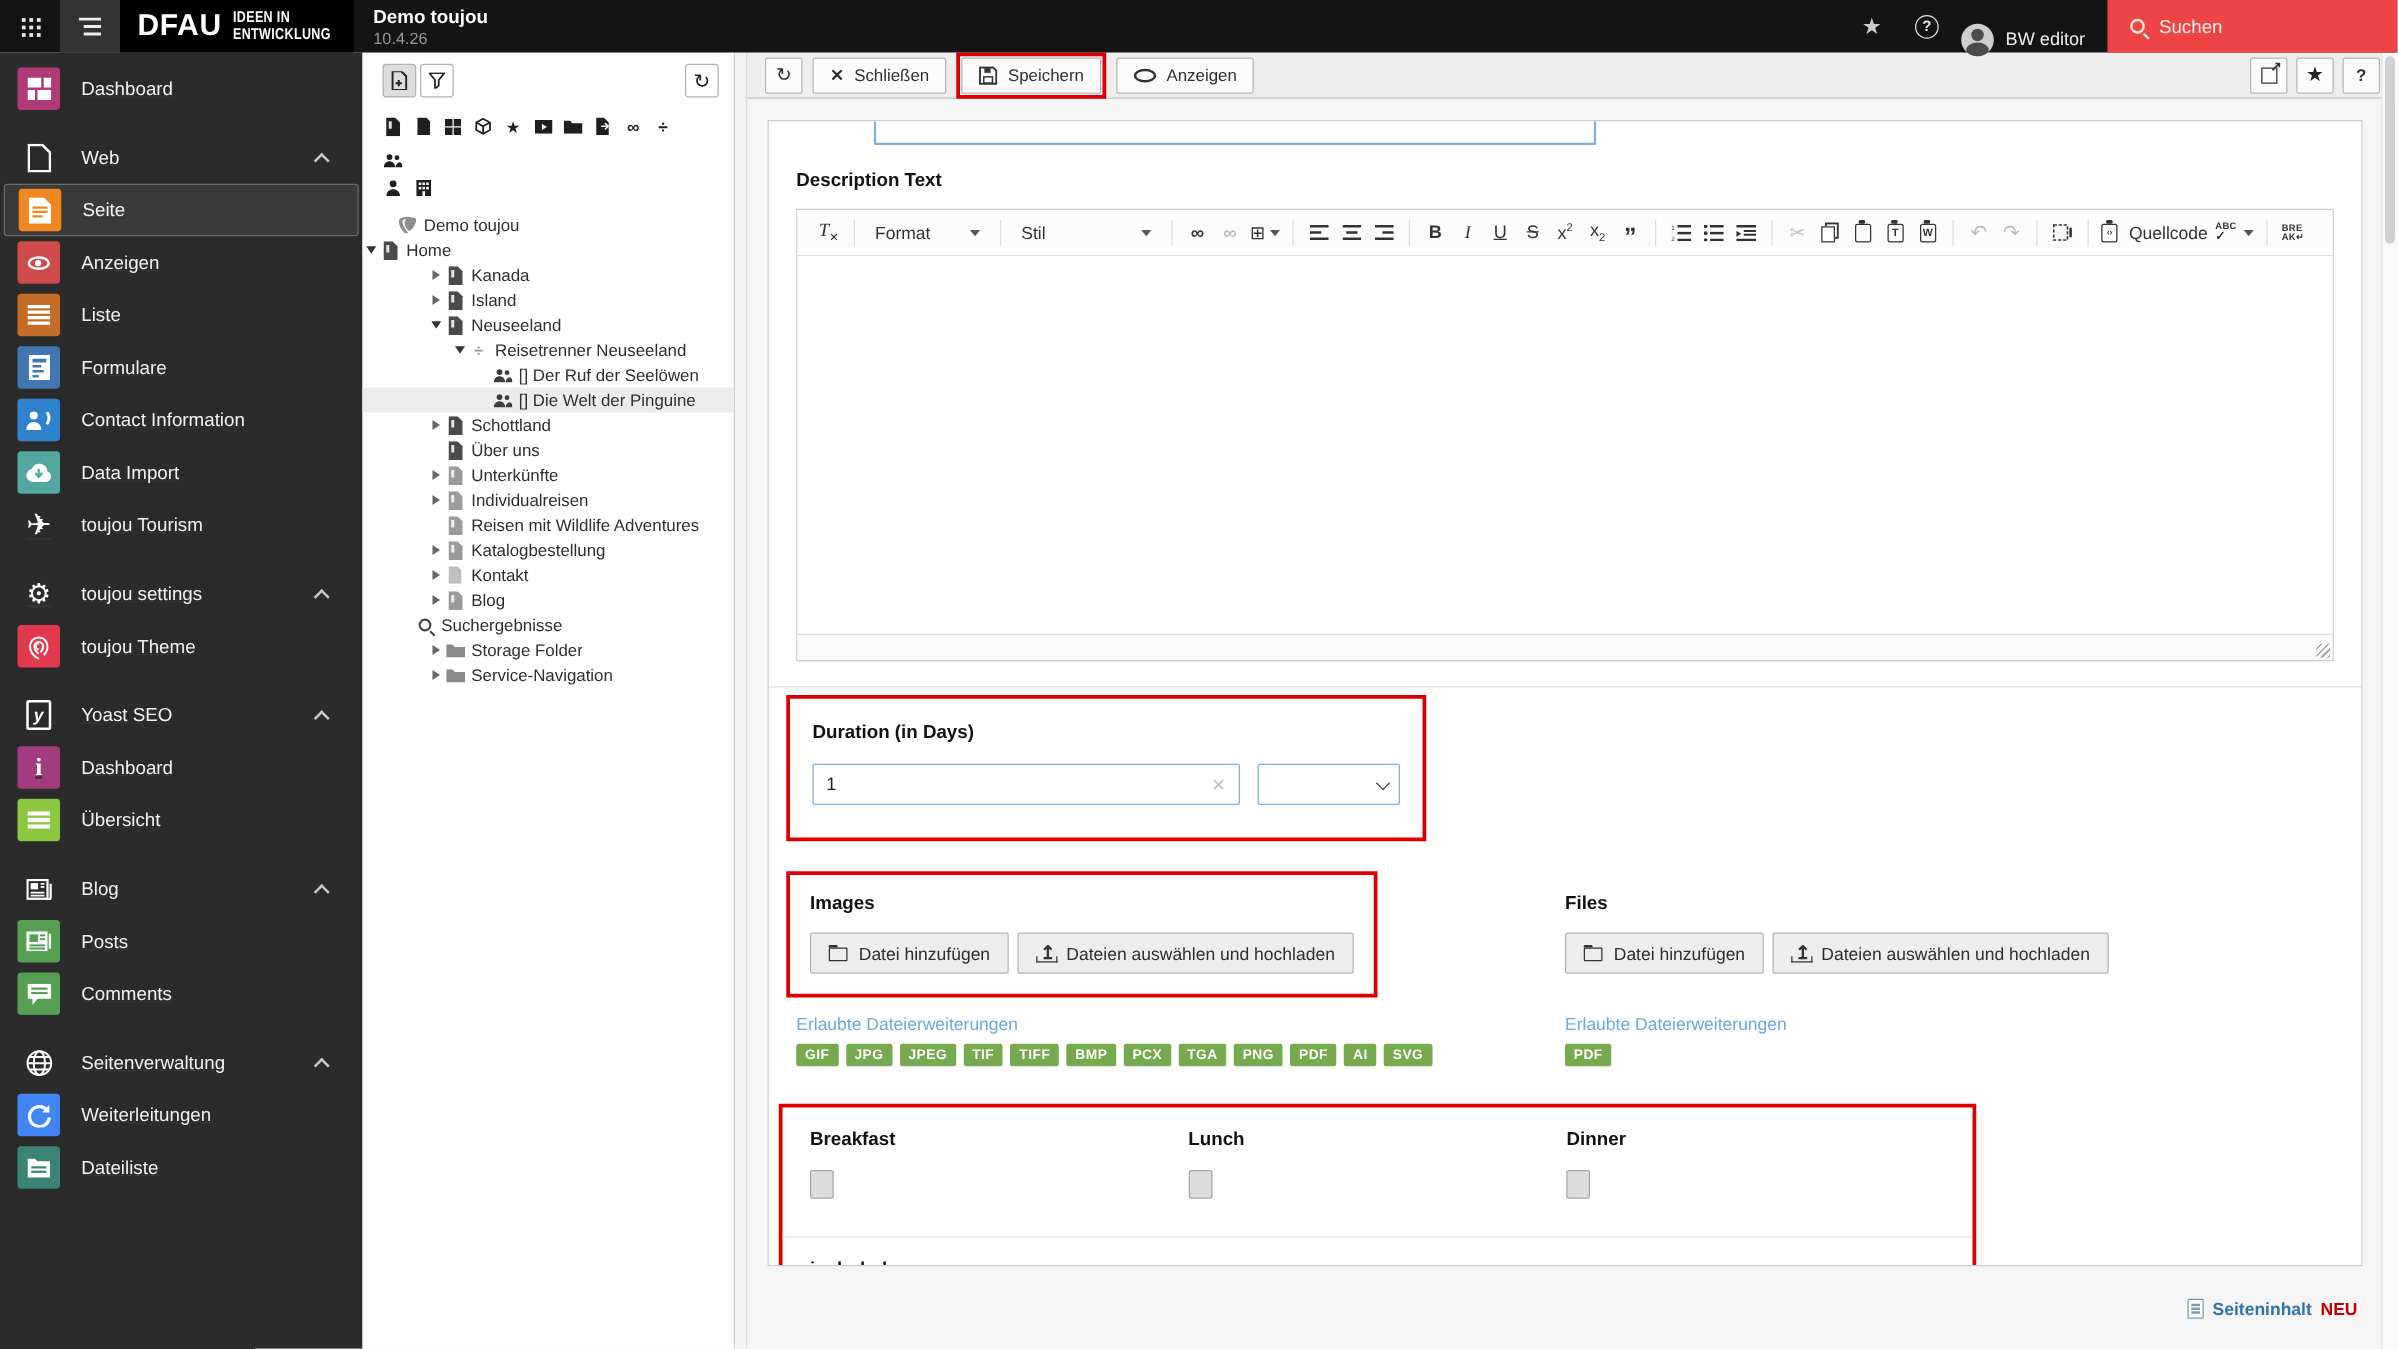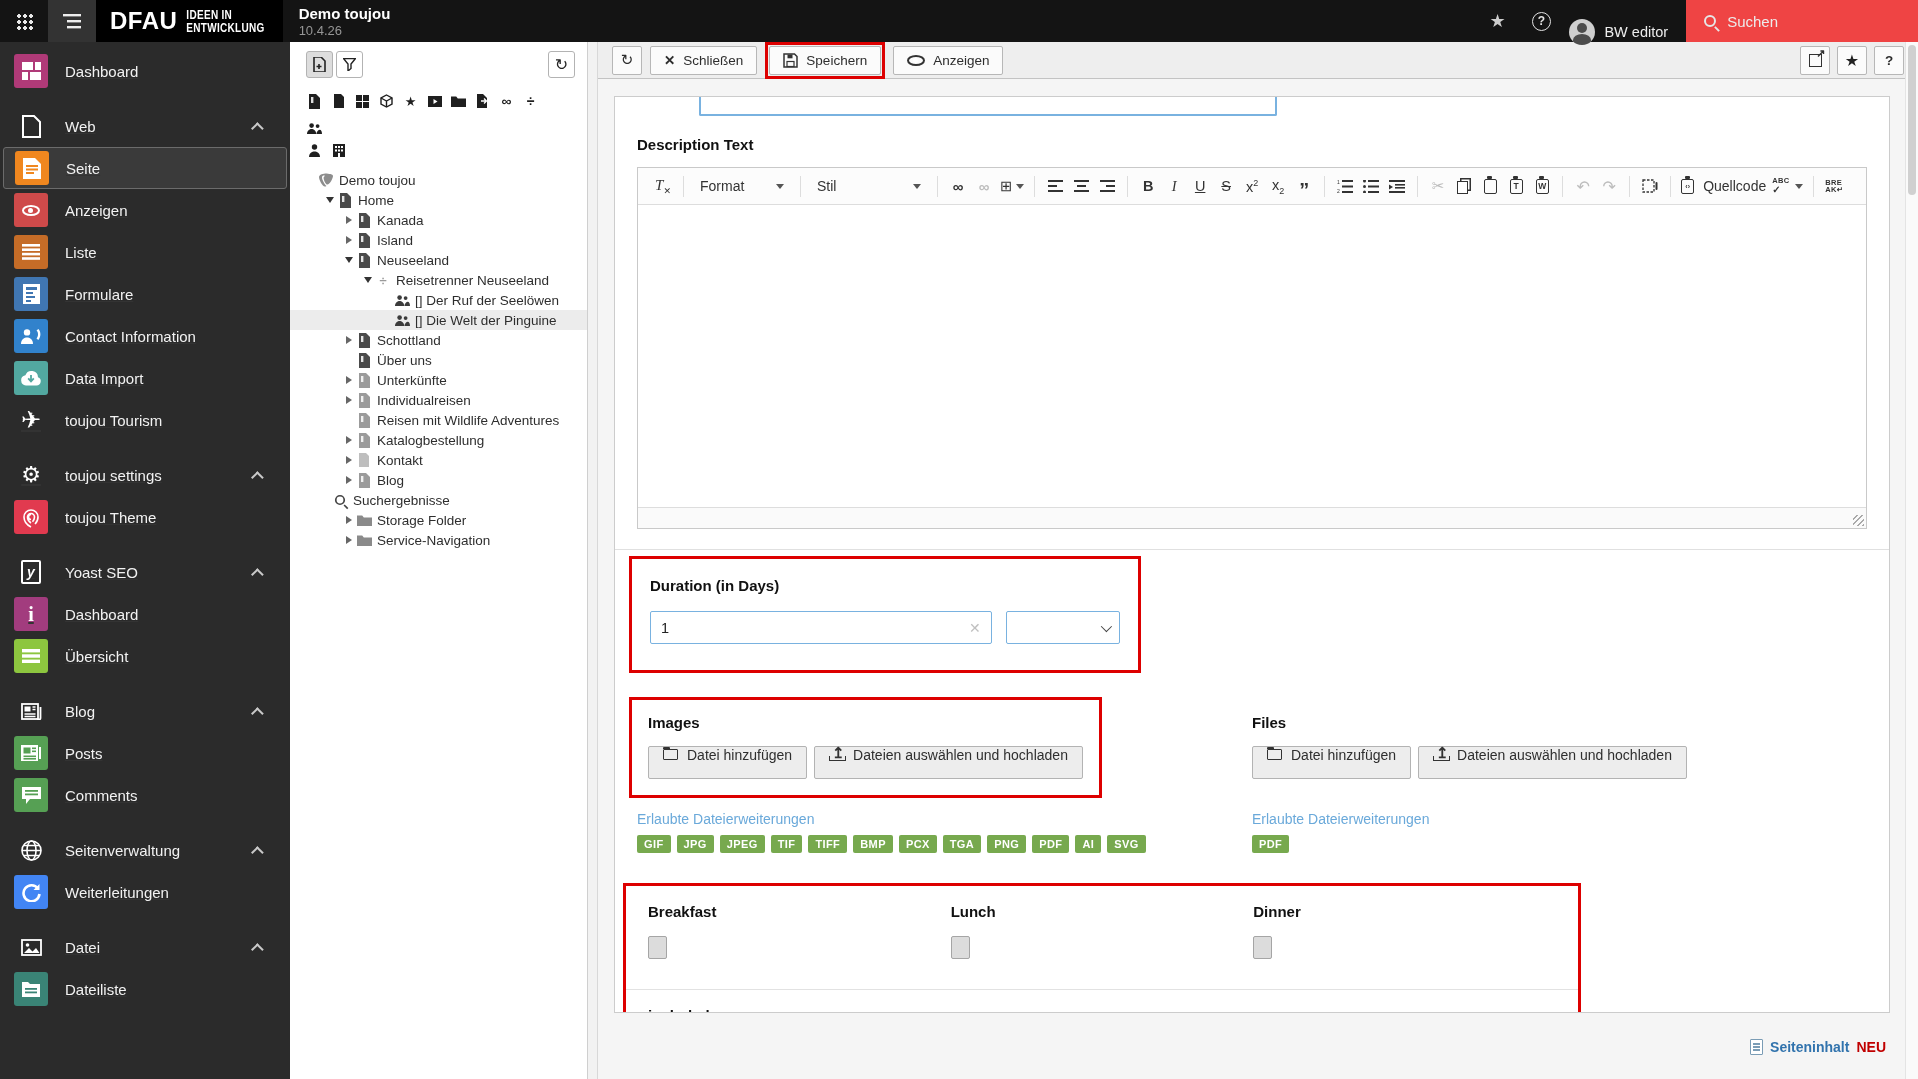--- a/index.html
+++ b/index.html
@@ -111,21 +111,21 @@
   .duration-row { display:flex; gap:14px; margin-top:17px; }
   .text-input { width:348px; height:33px; border:1.5px solid #79b2e0; border-radius:2px; display:flex; align-items:center; padding:0 10px; font-size:14.5px; color:#222; background:#fff; }
   .text-input .clear-x { margin-left:auto; color:#c0c0c0; font-size:14px; cursor:pointer; }
   .select-input { width:116px; height:33px; border:1.5px solid #79b2e0; border-radius:2px; background:#fff; display:flex; align-items:center; justify-content:flex-end; padding:0 10px; cursor:pointer; }
   .sel-caret { width:8px; height:8px; border-right:1.8px solid #444; border-bottom:1.8px solid #444; transform:rotate(45deg) translateY(-2px); }
 
   .media-row { display:flex; margin-top:24px; }
   .media-col { width:50%; }
   .images-box { margin-left:-8px; padding:14px 16px 16px; display:inline-block; }
   .btn-row { display:flex; gap:7px; margin-top:15px; }
-  .file-btn { height:33px; display:inline-flex; gap:9px; padding:0 14px; background:#ededed; border:1px solid #b3b3b3; border-radius:2px; font-size:14px; color:#2e2e2e; cursor:pointer; white-space:nowrap; }
+  .file-btn { height:33px; display:inline-flex; align-items:center; gap:9px; padding:0 14px; background:#ededed; border:1px solid #b3b3b3; border-radius:2px; font-size:14px; color:#2e2e2e; cursor:pointer; white-space:nowrap; }
   .i-folder-sm { width:15px; height:11px; border:1.5px solid #333; border-radius:1px; position:relative; margin-top:2px; }
   .i-folder-sm::before { content:""; position:absolute; top:-3.5px; left:-1.5px; width:7px; height:2px; background:#333; border-radius:1px 1px 0 0; }
   .i-upload { width:15px; height:14px; position:relative; }
   .i-upload::before { content:"↥"; position:absolute; left:3px; top:-3px; font-size:15px; font-weight:bold; color:#333; }
   .i-upload::after { content:""; position:absolute; bottom:0; left:0; width:15px; height:4px; border:1.5px solid #333; border-top:none; }
   .allowed { margin-top:13px; font-size:14px; color:#6aa9da; cursor:pointer; }
   .badges { display:flex; gap:6px; margin-top:8px; }
   .badge { background:#77a94e; color:#fff; font-weight:bold; font-size:11px; padding:3px 7px; border-radius:2px; letter-spacing:.4px; }
 
   .meals-box { margin:30px 0 0 -14px; width:958px; }
@@ -370,31 +370,20 @@
     </div>
     <div class="mm-item">
       <span class="tile " style="background:#4285f4">
         <svg width="19" height="19" viewBox="0 0 19 19">
           <path d="M16 5.5A8 8 0 1017.5 11" fill="none" stroke="#fff" stroke-width="2.6"></path>
           <path d="M17.5 1v6h-6z" fill="#fff"></path>
         </svg>
       </span>
       <span class="mm-label">Weiterleitungen</span>
     </div>
-    <div class="mm-item header">
-      <span class="tile plain" style="">
-        <svg width="21" height="17" viewBox="0 0 21 17">
-          <rect x="1" y="1" width="19" height="15" fill="none" stroke="#fff" stroke-width="1.8"></rect>
-          <circle cx="6.5" cy="6" r="1.8" fill="#fff"></circle>
-          <path d="M3 14l5-5 3.5 3.5L15 9l3.5 5z" fill="#fff"></path>
-        </svg>
-      </span>
-      <span class="mm-label">Datei</span>
-      <span class="mm-chevron"></span>
-    </div>
     <div class="mm-item">
       <span class="tile " style="background:#3a8476">
         <svg width="18" height="19" viewBox="0 0 18 19">
           <path d="M0 4h6l4-0h0" fill="none"></path>
           <path d="M0 2h6l2 2h10v13H0z" fill="#fff"></path>
           <g fill="#3a8476">
             <rect x="3" y="8" width="12" height="1.8"></rect>
             <rect x="3" y="11.5" width="12" height="1.8"></rect>
           </g>
         </svg>
@@ -506,21 +495,21 @@
   <div class="tree" id="pagetree">
       <div class="tree-row" style="padding-left: 14px;">
         <span class="tr-arrow"></span>
         <span class="tr-icon ">
           <svg width="14" height="14" viewBox="0 0 14 14" fill="#8d8d8d">
             <path d="M10.2 1c-.6-.4-1.5-.6-2.6-.6C4.3.4 0 1.3 0 4.1c0 3 3.5 9.5 5.9 9.5.5 0 1-.2 1.6-.6C5.3 11 3 6.5 3 4.4c0-1.3.8-1.8 2-1.8.3 0 .6 0 .9.1C5 3.6 4.6 4.4 4.6 5c0 2 2 6.6 3.8 6.6C10.7 11.6 14 5.3 14 3c0-1.6-2.3-2-3.8-2z"></path>
           </svg>
         </span>
         <span class="tr-label">Demo toujou</span>
       </div>
-      <div class="tree-row" style="padding-left: 33px;">
+      <div class="tree-row" style="">
         <span class="tr-arrow">
           <span class="arr-open"></span>
         </span>
         <span class="tr-icon ">
           <svg width="13" height="15" viewBox="0 0 13 15">
             <path d="M1 0h7l4 4v11H1z" fill="#4a4a4a"></path>
             <rect x="3" y="3" width="2.4" height="6" fill="#fff" opacity=".85"></rect>
           </svg>
         </span>
         <span class="tr-label">Home</span>

